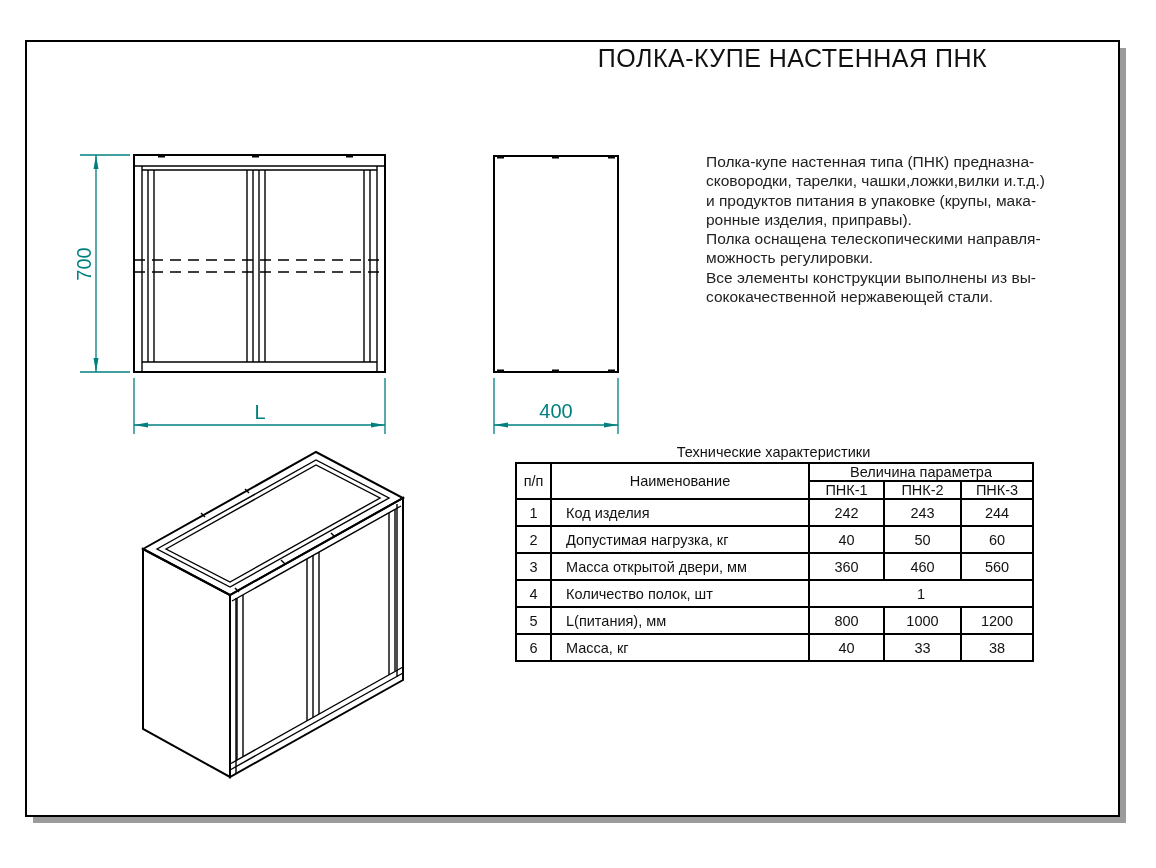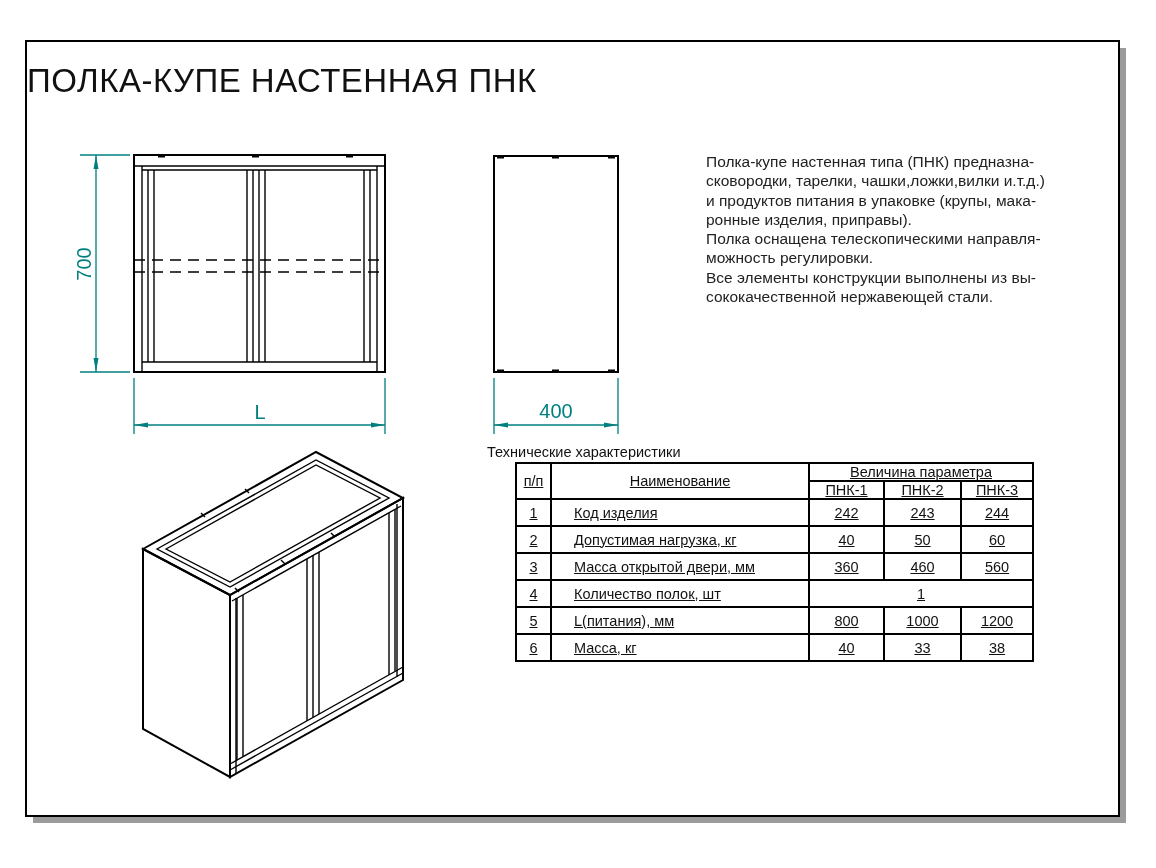--- a/index.html
+++ b/index.html
@@ -14,24 +14,24 @@
     position: absolute;
     left: 25px; top: 40px;
     width: 1095px; height: 777px;
     box-sizing: border-box;
     border: 2px solid #000;
     background: #fff;
     box-shadow: 7px 7px 0 -1px #9b9b9b;
   }
   .title {
     position: absolute;
-    left: 27px; top: 62px;
+    left: 27px; top: 44px;
     width: 960px;
-    text-align: left;
-    font-size: 33px;
+    text-align: right;
+    font-size: 25px;
     letter-spacing: 0.5px;
     color: #111;
     white-space: nowrap;
   }
   .desc {
     position: absolute;
     left: 706px; top: 152px;
     width: 380px;
     font-size: 15.5px;
     line-height: 19.3px;
@@ -40,49 +40,48 @@
   .drawing-svg { position: absolute; }
   .ln   { stroke: #000; fill: none; stroke-width: 2; }
   .ln-t { stroke: #000; fill: none; stroke-width: 1.4; }
   .ln-d { stroke: #000; fill: none; stroke-width: 1.6; stroke-dasharray: 11,7; }
   .mk   { stroke: #000; fill: none; stroke-width: 3; }
   .dim  { stroke: #007f7f; fill: none; stroke-width: 1.3; }
   .dimf { fill: #007f7f; stroke: none; }
   .dimtext { font-family: "Liberation Sans", sans-serif; font-size: 20px; }
   .spec-caption {
     position: absolute;
-    left: 487px; top: 444px;
+    left: 515px; top: 444px;
     width: 517px;
-    text-align: left;
+    text-align: center;
     font-size: 14.5px;
     color: #111;
   }
   table.spec-table {
     position: absolute;
     left: 515px; top: 462px;
     width: 517px;
     border-collapse: collapse;
     table-layout: fixed;
     font-size: 14.5px;
     color: #111;
     background: #fff;
-    text-decoration: underline;
   }
   table.spec-table th, table.spec-table td {
     border: 2px solid #000;
     font-weight: normal;
     text-align: center;
     vertical-align: middle;
     padding: 0;
     overflow: hidden;
     white-space: nowrap;
   }
   table.spec-table thead th { height: 15px; }
   table.spec-table tbody td { height: 25px; }
-  table.spec-table td.name-cell { text-align: left; padding-left: 22px; }
+  table.spec-table td.name-cell { text-align: left; padding-left: 14px; }
 </style>
 </head>
 <body>
 
 <div class="sheet"></div>
 
 <div class="title">ПОЛКА-КУПЕ НАСТЕННАЯ ПНК</div>
 
 <svg class="drawing-svg" style="left:70px; top:140px;" width="335" height="300">
   <g>

